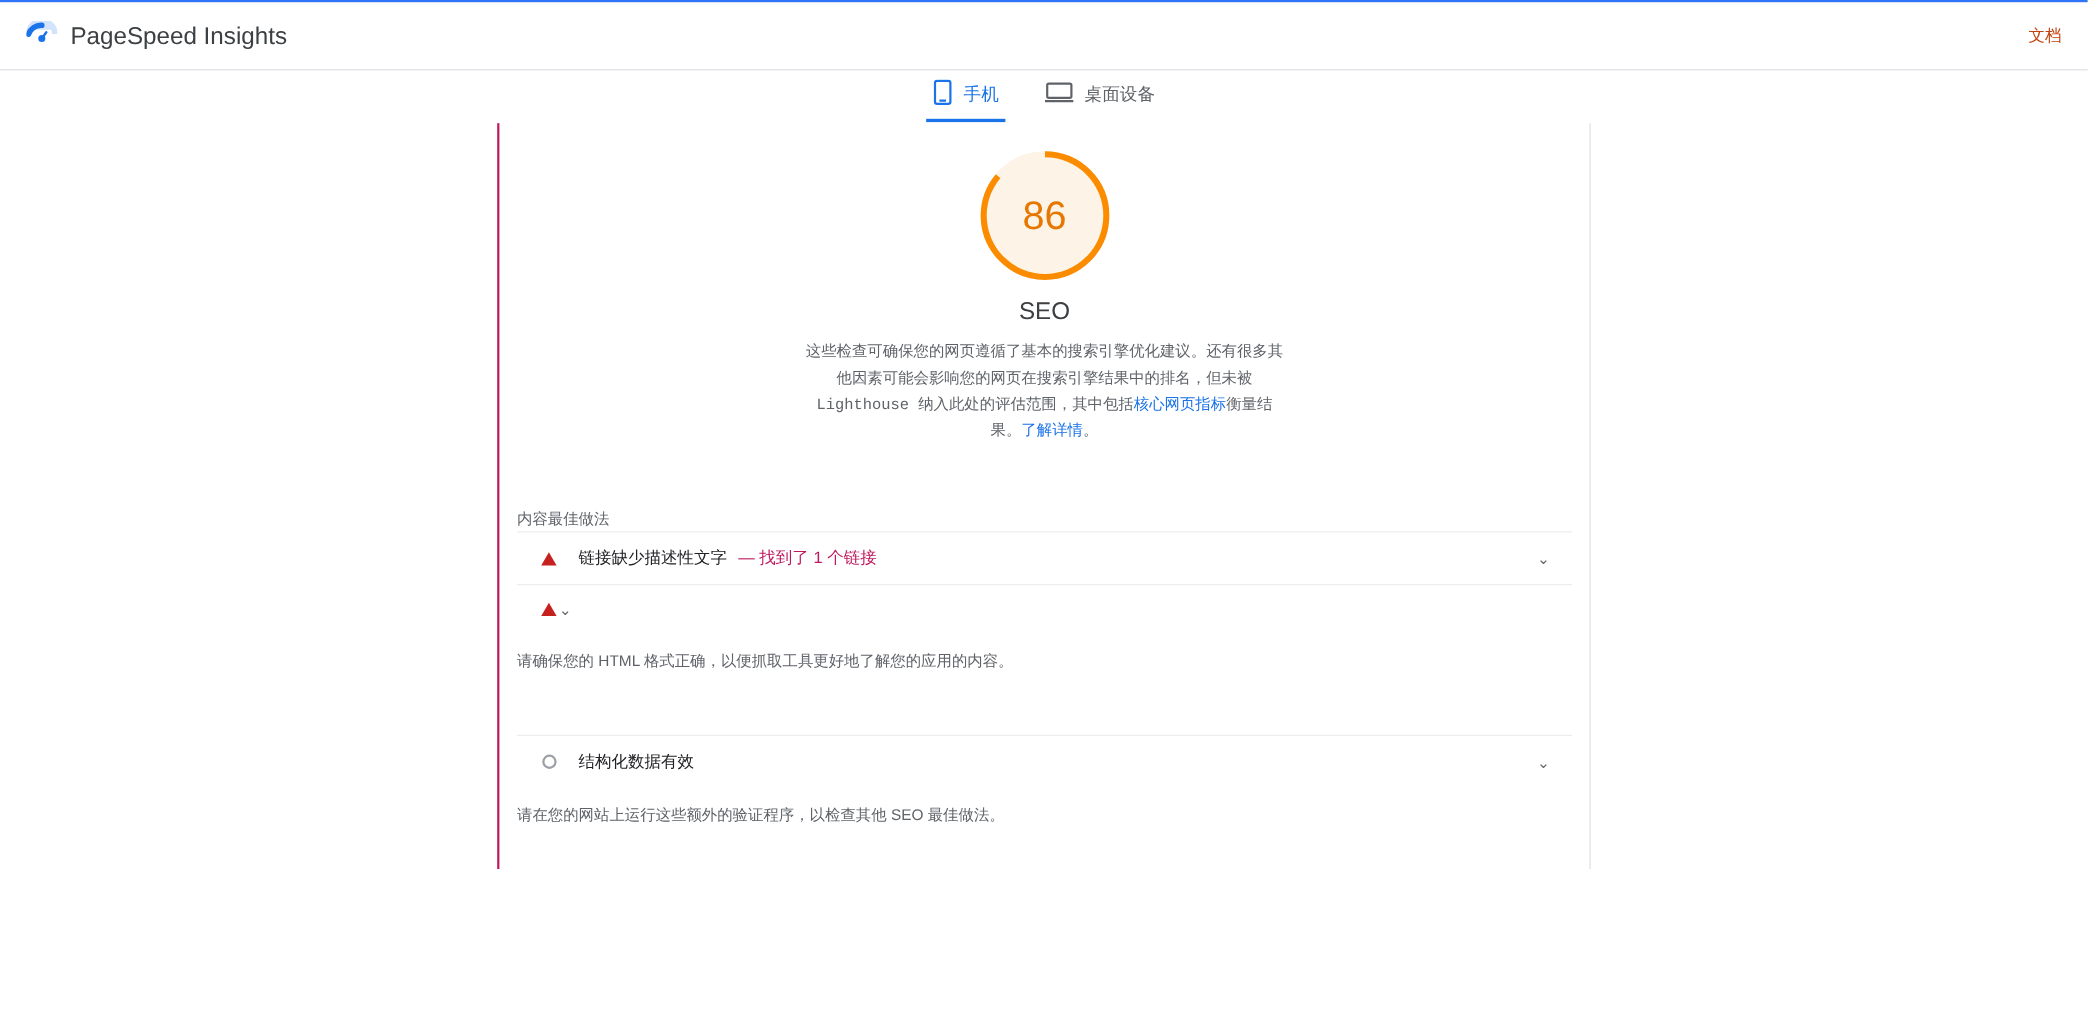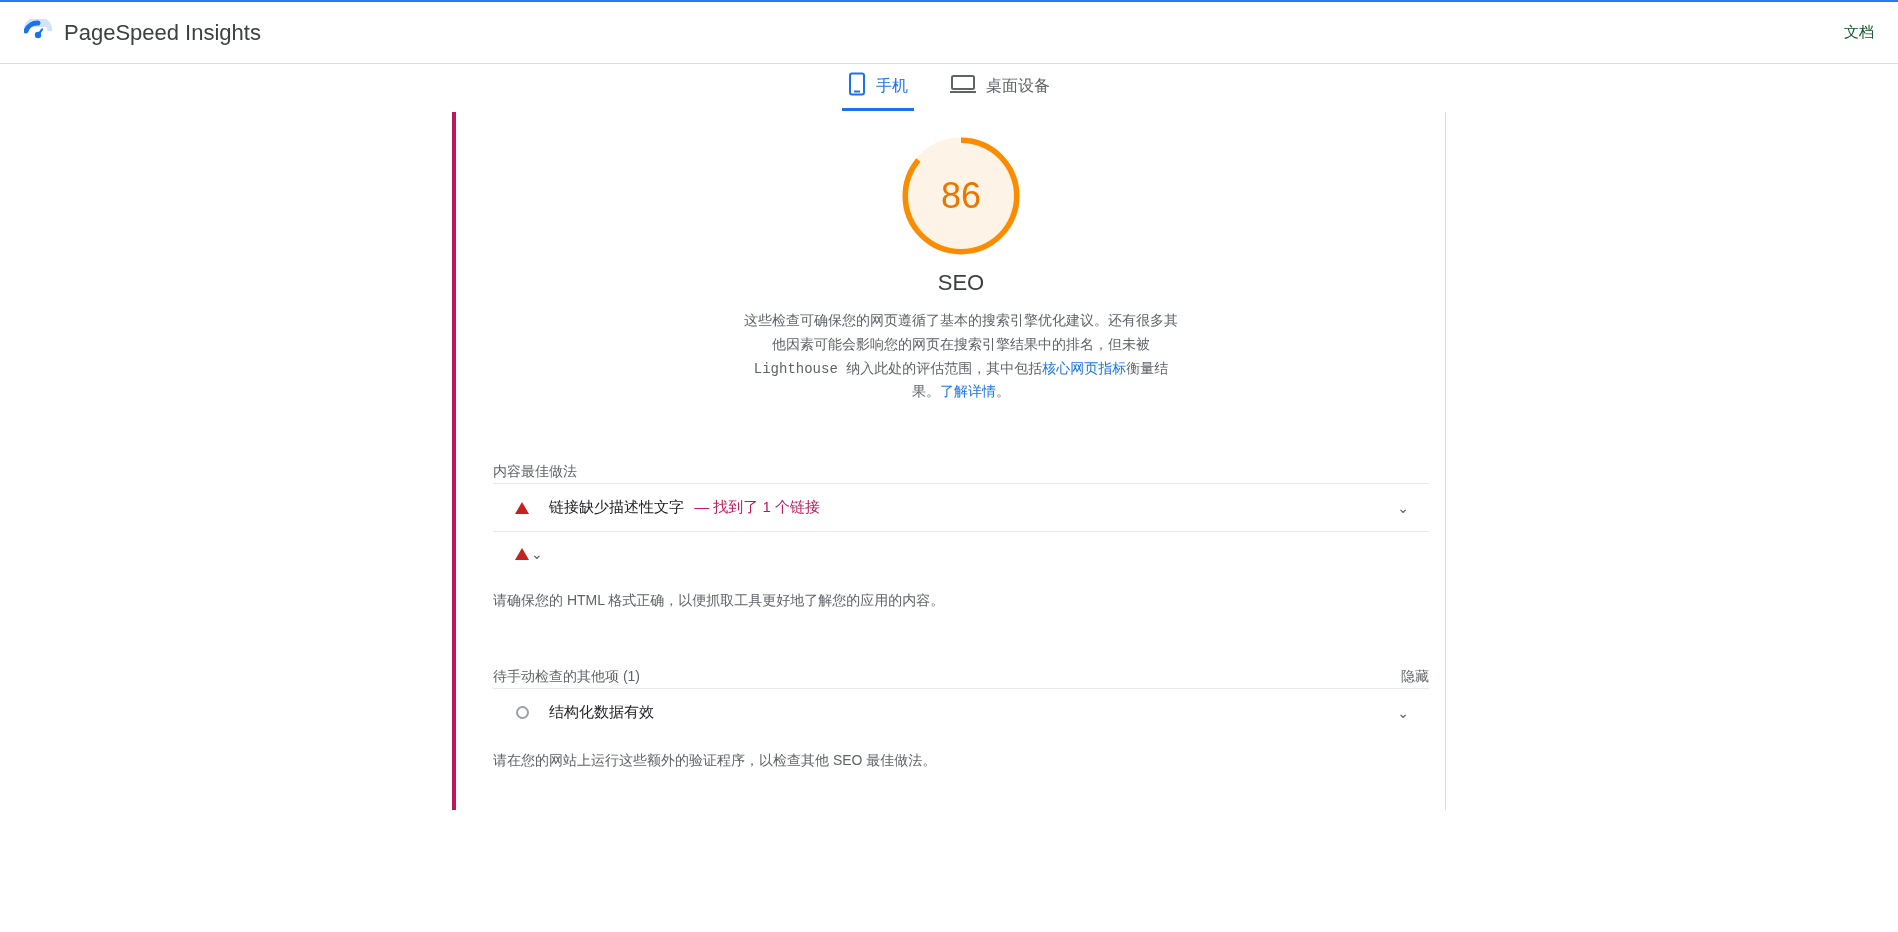--- a/index.html
+++ b/index.html
@@ -22,21 +22,21 @@
   gap: 12px;
 }
 .logo-icon svg { display: block; }
 .app-title {
   font-size: 22px;
   font-weight: 400;
   color: #3c4043;
 }
 .top-spacer { flex: 1; }
 .docs-link {
-  color: #14532d;
+  color: #c2410c;
   font-size: 15px;
   text-decoration: none;
   cursor: pointer;
 }
 .tabs {
   display: flex;
   justify-content: center;
   gap: 30px;
   height: 48px;
   border-bottom: 1px solid transparent;
@@ -54,24 +54,23 @@
 }
 .tab.active {
   border-bottom-color: #1a73e8;
   color: #1a73e8;
 }
 .tab.active .tab-icon-stroke { stroke: #1a73e8; }
 .tab-icon-stroke { stroke: #5f6368; }
 .main {
   max-width: 994px;
   margin: 0 auto;
-  border-left: 4px solid #be185d;
+  border-left: 2px solid #be185d;
   border-right: 1px solid #dadce0;
   padding-bottom: 40px;
-  padding-left: 21px;
 }
 .gauge-wrap {
   display: flex;
   justify-content: center;
   padding-top: 24px;
 }
 .gauge {
   position: relative;
   width: 120px;
   height: 120px;
@@ -240,24 +239,20 @@
         <span class="audit-icon">
             <span class="tri-red"></span>
           </span>
         <span class="audit-chevron">⌄</span>
       </div>
 
       <p class="hint">请确保您的 HTML 格式正确，以便抓取工具更好地了解您的应用的内容。</p>
     </div>
 
     <div class="section">
-      <div class="section-header">
-        <span class="section-title">待手动检查的其他项 (1)</span>
-        <span class="section-toggle">隐藏</span>
-      </div>
 
       <div class="audit">
         <span class="audit-icon">
             <span class="circ-gray"></span>
           </span>
         <span class="audit-text">
           <span>结构化数据有效</span>
         </span>
         <span class="audit-chevron">⌄</span>
       </div>

